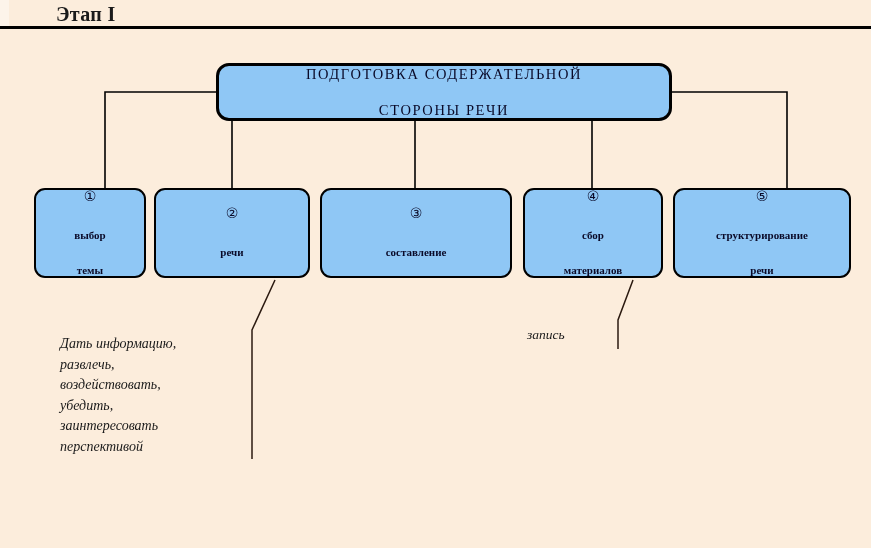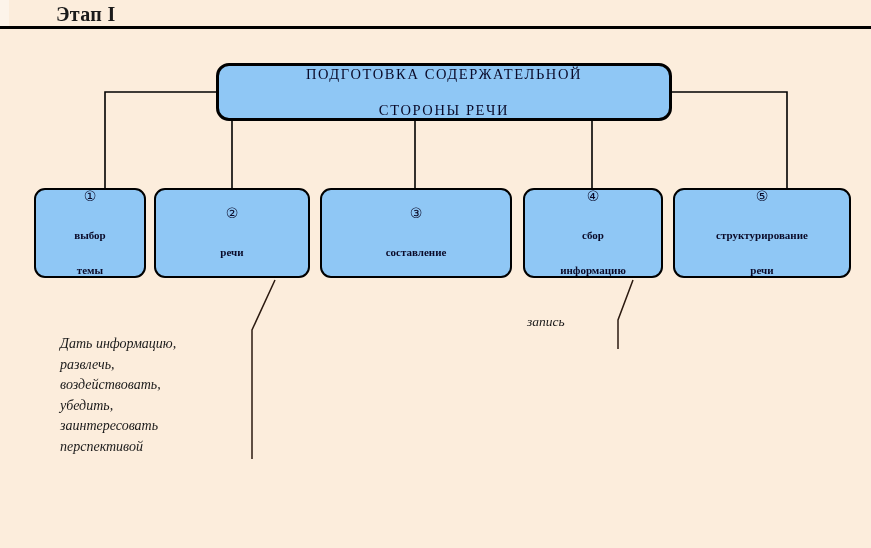--- a/index.html
+++ b/index.html
@@ -128,21 +128,21 @@
     z-index: 2;
   }
   #annotation-goals {
     left: 60px;
     top: 305px;
     font-size: 14px;
     line-height: 20.5px;
   }
   #annotation-record {
     left: 527px;
-    top: 284px;
+    top: 297px;
     font-size: 13.5px;
     line-height: 18px;
   }
 </style>
 </head>
 <body>
 
 <div id="header-area">
   <div id="header-left-strip"></div>
   <div id="stage-label">Этап I</div>
@@ -189,21 +189,21 @@
   </div>
 
   <div class="node leaf-node" id="node-3">
     <div class="leaf-num">③</div>
     <div class="leaf-text">составление</div>
   </div>
 
   <div class="node leaf-node" id="node-4">
     <div class="leaf-num">④</div>
     <div class="leaf-text">сбор</div>
-    <div class="leaf-text">информацию</div>
+    <div class="leaf-text">материалов</div>
   </div>
 
   <div class="node leaf-node" id="node-5">
     <div class="leaf-num">⑤</div>
     <div class="leaf-text">структурирование</div>
     <div class="leaf-text">речи</div>
   </div>
 
   <div class="annotation" id="annotation-goals">Дать информацию,
 развлечь,

